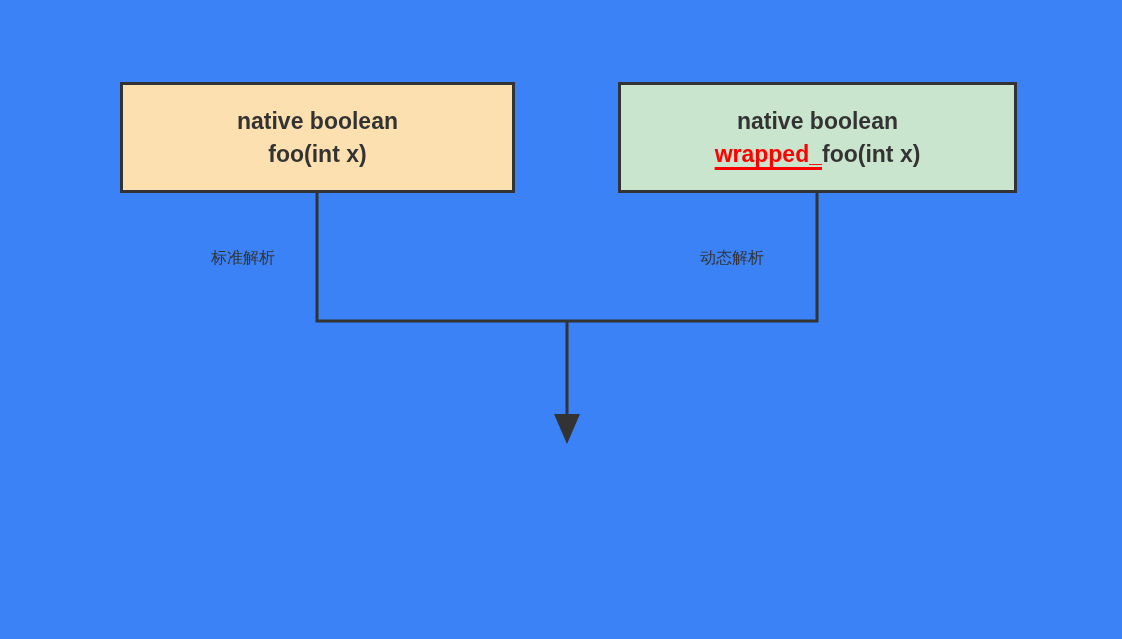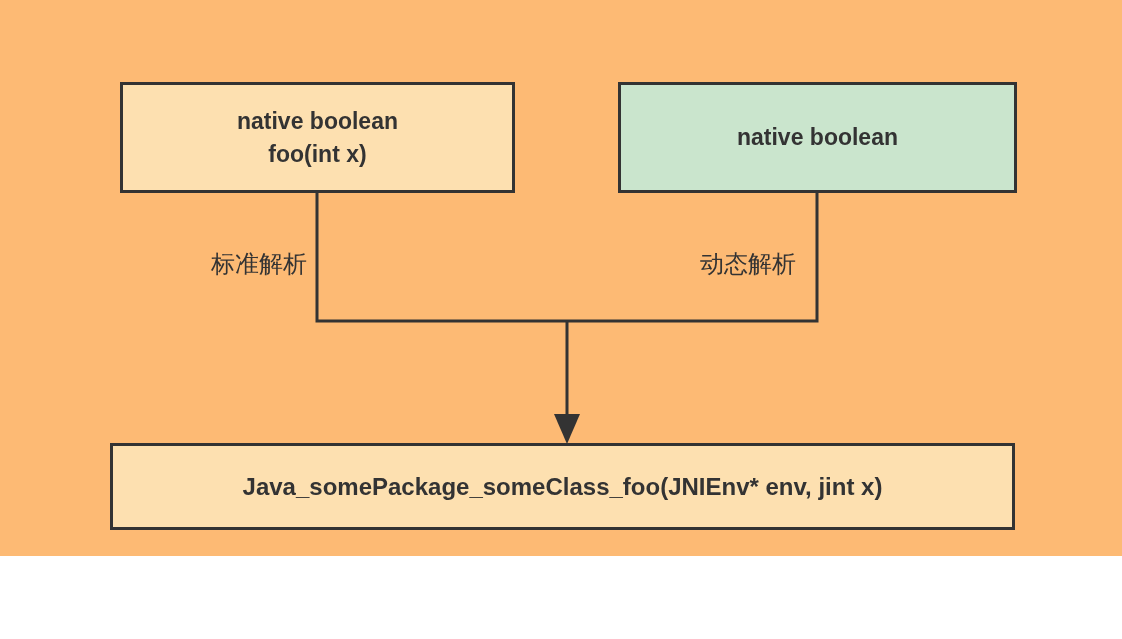--- a/index.html
+++ b/index.html
@@ -4,22 +4,22 @@
 <style>
   html, body {
     margin: 0;
     padding: 0;
     background: #ffffff;
     font-family: "Liberation Sans", "DejaVu Sans", sans-serif;
   }
   .canvas {
     position: relative;
     width: 1122px;
-    height: 556px;
-    background: #fdba74;
+    height: 639px;
+    background: #3b82f6;
     overflow: hidden;
   }
   .connector-layer {
     position: absolute;
     left: 0;
     top: 0;
     width: 1122px;
     height: 639px;
     pointer-events: none;
   }
@@ -66,21 +66,21 @@
   .highlight-red {
     color: #FF0000;
     text-decoration: underline;
     text-decoration-color: #FF0000;
     text-decoration-thickness: 2.5px;
     text-underline-offset: 5px;
   }
   .edge-label {
     position: absolute;
     color: #333333;
-    font-size: 24px;
+    font-size: 16px;
     font-weight: normal;
     white-space: nowrap;
   }
   .edge-label-left {
     left: 211px;
     top: 248px;
   }
   .edge-label-right {
     left: 700px;
     top: 248px;
@@ -101,22 +101,22 @@
     <polygon points="554,414 580,414 567,444" fill="#333333"></polygon>
   </svg>
 
   <div class="node node-native-foo">
     <div class="node-line">native boolean</div>
     <div class="node-line">foo(int x)</div>
   </div>
 
   <div class="node node-native-wrapped-foo">
     <div class="node-line">native boolean</div>
+    <div class="node-line">
+      <span class="highlight-red">wrapped_</span><span>foo(int x)</span>
+    </div>
   </div>
 
   <div class="edge-label edge-label-left">标准解析</div>
   <div class="edge-label edge-label-right">动态解析</div>
 
-  <div class="node node-jni-function">
-    <div class="node-line">Java_somePackage_someClass_foo(JNIEnv* env, jint x)</div>
-  </div>
 
 </div>
 
 </body></html>

